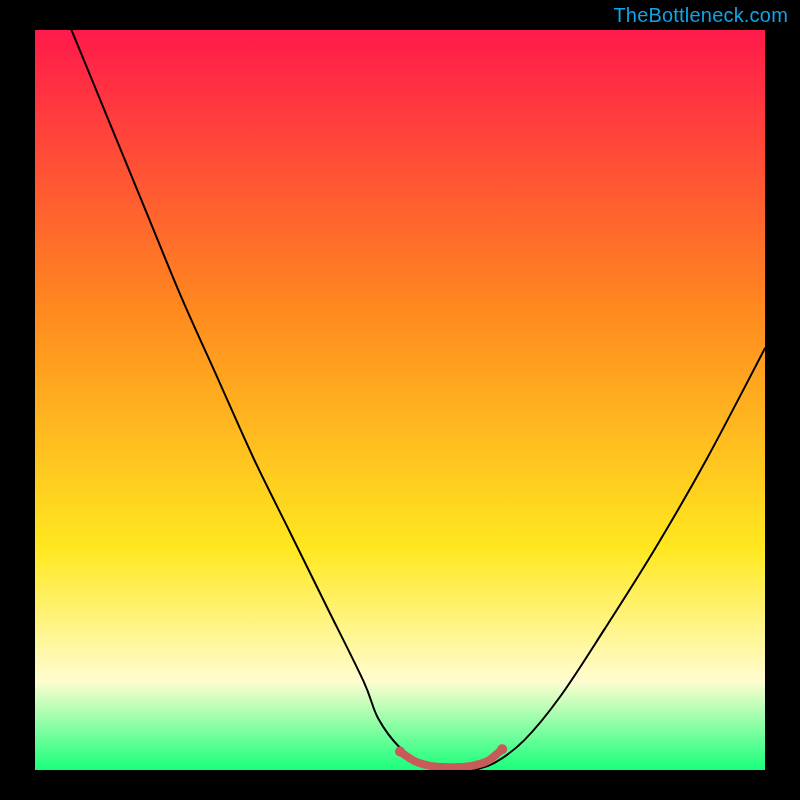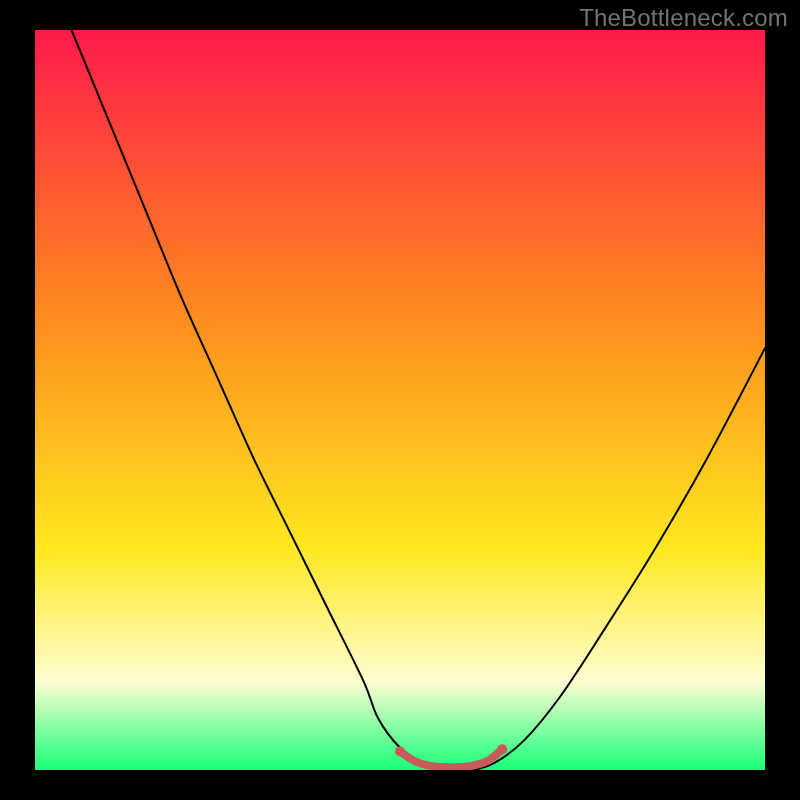--- a/index.html
+++ b/index.html
@@ -16,22 +16,22 @@
     left: 0;
     top: 0;
     width: 800px;
     height: 800px;
     background: #000000;
   }
   .watermark {
     position: absolute;
     top: 4px;
     right: 12px;
-    color: #737373;
-    font-size: 24px;
+    color: #0ea5e9;
+    font-size: 20px;
     font-weight: 500;
     letter-spacing: 0.2px;
   }
   .plot {
     position: absolute;
     left: 35px;
     top: 30px;
     width: 730px;
     height: 740px;
   }

